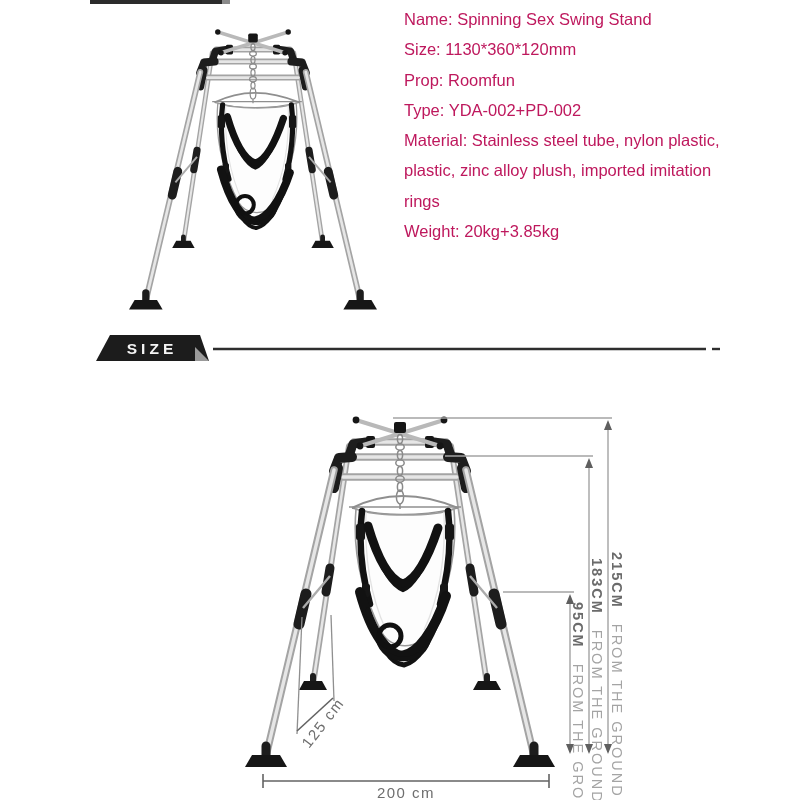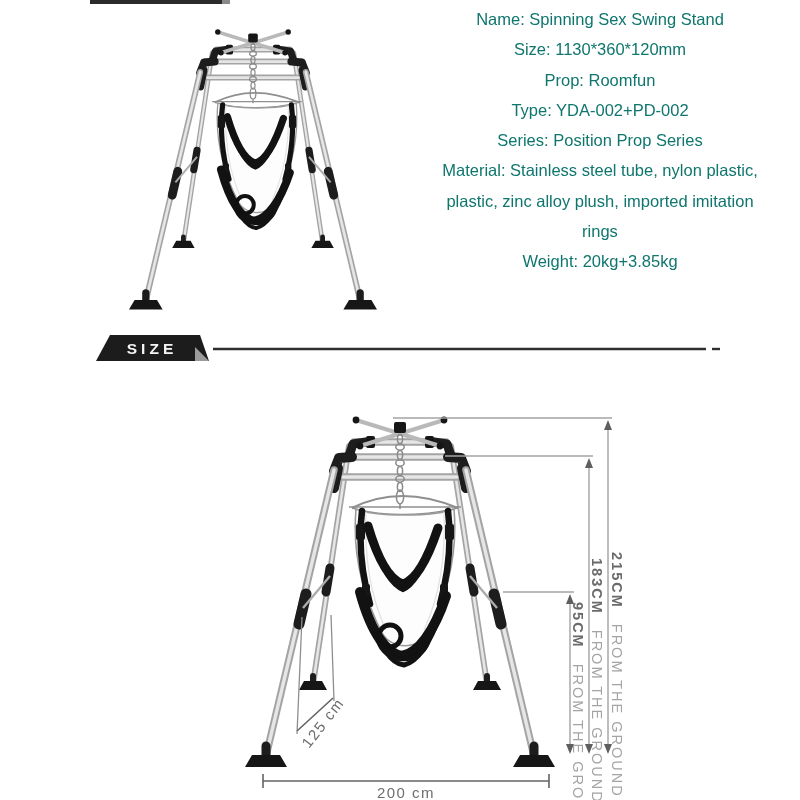--- a/index.html
+++ b/index.html
@@ -4,21 +4,21 @@
 <style>
   html,body{margin:0;padding:0;}
   body{
     width:800px;height:800px;position:relative;background:#ffffff;
     font-family:"Liberation Sans", sans-serif;overflow:hidden;
   }
   .page-svg{position:absolute;left:0;top:0;width:800px;height:800px;}
   
   .specs{
     position:absolute;left:404px;top:4px;width:392px;
-    font-size:16.5px;line-height:30.3px;color:#0f766e;font-weight:400;text-align:center;
+    font-size:16.5px;line-height:30.3px;color:#be185d;font-weight:400;
   }
   .spec-line{white-space:nowrap;}
   
   .tube-o{stroke:#a4a4a4;stroke-width:7.5;stroke-linecap:round;fill:none;}
   .tube-i{stroke:#e6e6e6;stroke-width:3.4;stroke-linecap:round;fill:none;}
   .tube-o.thin{stroke-width:6;}
   .tube-i.thin{stroke-width:2.6;}
   .xtube{stroke:#b9b9b9;stroke-width:4.4;stroke-linecap:round;fill:none;}
   .fit{stroke:#1d1d1d;stroke-linecap:round;stroke-linejoin:round;fill:none;}
   .blackfill{fill:#161616;stroke:none;}
@@ -221,18 +221,17 @@
       <text class="dim-small" x="406" y="798" text-anchor="middle" letter-spacing="2">200 cm</text>
     </g>
   </g>
 </svg>
 
 <div class="specs">
   <div class="spec-line">Name: Spinning Sex Swing Stand</div>
   <div class="spec-line">Size: 1130*360*120mm</div>
   <div class="spec-line">Prop: Roomfun</div>
   <div class="spec-line">Type: YDA-002+PD-002</div>
-  <div class="spec-line">Series: Position Prop Series</div>
   <div class="spec-line">Material: Stainless steel tube, nylon plastic,</div>
   <div class="spec-line">plastic, zinc alloy plush, imported imitation</div>
   <div class="spec-line">rings</div>
   <div class="spec-line">Weight: 20kg+3.85kg</div>
 </div>
 
 </body></html>

